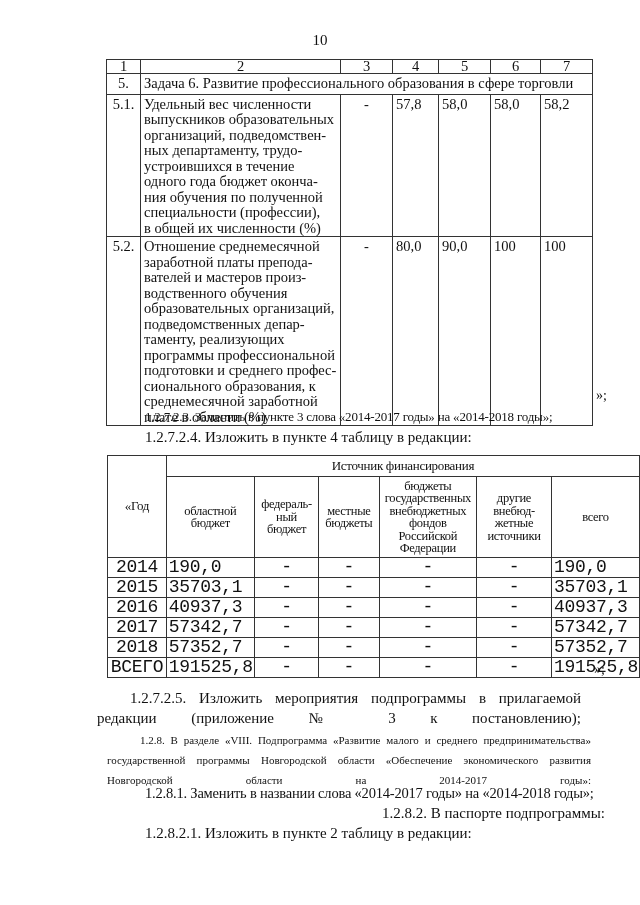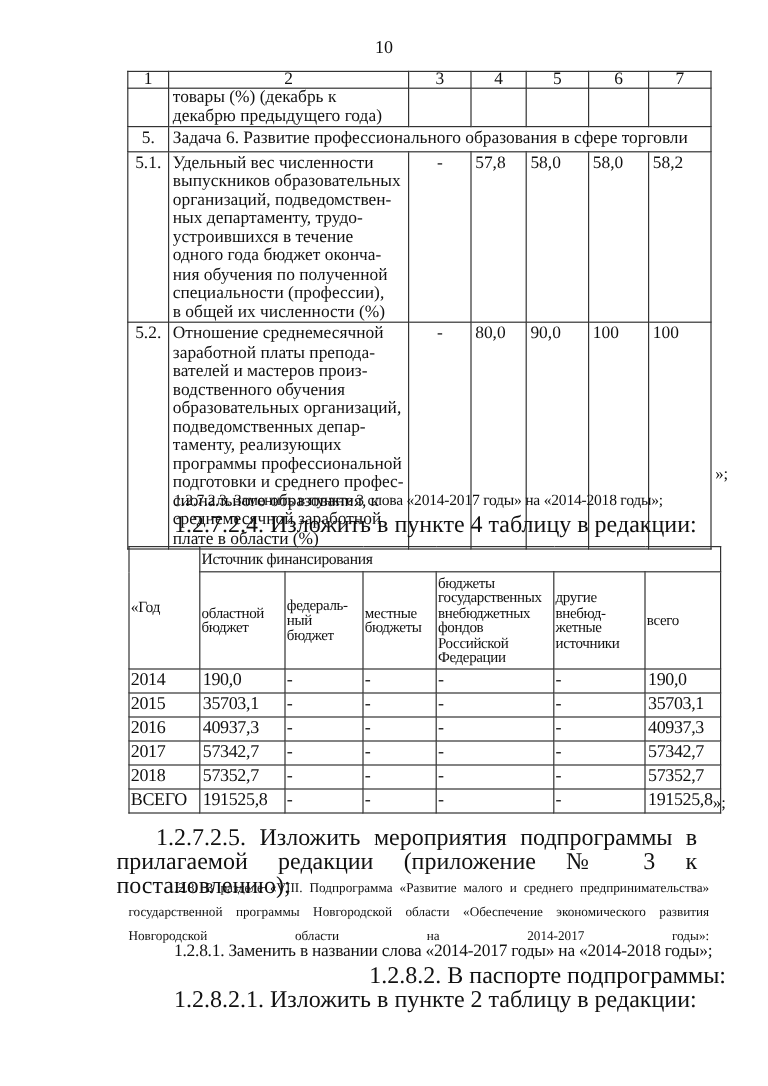--- a/index.html
+++ b/index.html
@@ -19,65 +19,55 @@
   #t1 td.c5 { width: 45px; }
   #t1 td.c6 { width: 43px; }
   #t1 td.c7 { width: 45px; }
   #t1 tr.hdr td { text-align: center; line-height: 13px; height: 12px; }
   #t1 tr.task td { padding-top: 2px; padding-bottom: 2px; }
   #t1 tr.r51 td { height: 120px; padding-top: 2px; }
   #t1 tr.r52 td { height: 156px; padding-top: 2px; margin-left: 21px; }
   .desc { white-space: pre-line; }
 
   .trail1 { position: absolute; left: 596px; top: 388px; font-size: 14px; }
-  .para { position: absolute; font-size: 20px; line-height: 20px; }
+  .para { position: absolute; font-size: 15px; line-height: 20px; }
   .indent { text-indent: 33px; }
   .justify { text-align: justify; text-align-last: justify; }
 
   
   #t2 { left: 107px; top: 455px; font-size: 12.5px; line-height: 12.5px; letter-spacing: -0.3px; }
-  #t2 td { vertical-align: middle; padding: 0 1px; }
+  #t2 td { text-align: center; vertical-align: middle; padding: 0 1px; }
   #t2 .col-year { width: 56px; }
   #t2 .col-reg { width: 67px; }
   #t2 .col-fed { width: 62px; }
   #t2 .col-loc { width: 58px; }
   #t2 .col-fund { width: 95px; }
   #t2 .col-other { width: 73px; }
   #t2 .col-total { width: 59px; }
   #t2 tr.src td { height: 20px; font-size: 13px; }
   #t2 tr.sub td { height: 80px; }
-  #t2 tr.data td { height: 19px; font-size: 15px; }
+  #t2 tr.data td { height: 19px; font-size: 18px; font-family: Liberation Mono, monospace; }
   #t2 tr.data td.left { text-align: left; padding-left: 2px; }
   .trail2 { position: absolute; left: 594px; top: 662px; font-size: 14px; }
 </style>
 </head>
 <body>
 
 <div class="page-num">10</div>
 
 <table id="t1">
   <tbody>
       <tr class="hdr">
     <td class="c1">1</td>
     <td class="c2">2</td>
     <td class="c3">3</td>
     <td class="c4">4</td>
     <td class="c5">5</td>
     <td class="c6">6</td>
     <td class="c7">7</td>
-  </tr>
-  <tr>
-    <td class="c1"></td>
-    <td class="c2 desc">товары (%) (декабрь к
-декабрю предыдущего года)</td>
-    <td class="c3"></td>
-    <td class="c4"></td>
-    <td class="c5"></td>
-    <td class="c6"></td>
-    <td class="c7"></td>
   </tr>
   <tr class="task">
     <td class="c1">5.</td>
     <td colspan="6">Задача 6. Развитие профессионального образования в сфере торговли</td>
   </tr>
   <tr class="r51">
     <td class="c1">5.1.</td>
     <td class="c2 desc">Удельный вес численности
 выпускников образовательных
 организаций, подведомствен-

